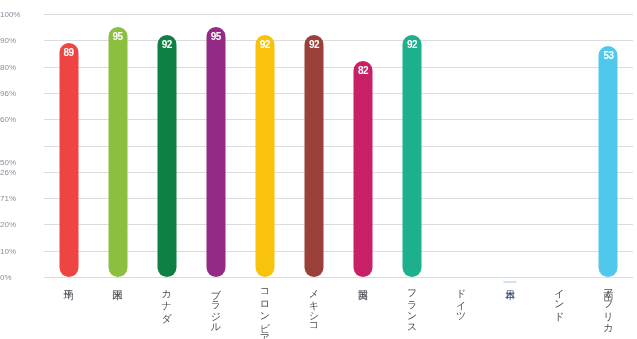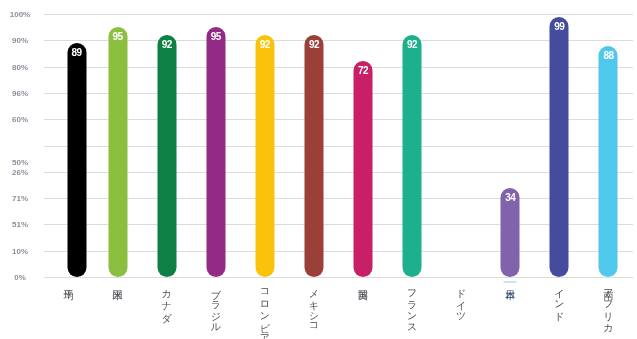--- a/index.html
+++ b/index.html
@@ -34,27 +34,26 @@
     width: 100%;
     height: 1px;
     background: #dcdcdc;
   }
 
   
   .ytick {
     position: absolute;
     right: 0;
     width: 40px;
-    text-align: center;
+    text-align: left;
     font-size: 8px;
     color: #8b8f9a;
     letter-spacing: 0px;
     transform: translateY(-50%);
     white-space: nowrap;
-    font-weight: bold;
   }
   .yaxis {
     position: absolute;
     left: 0;
     top: 14px;
     width: 40px;
     height: 263px;
   }
 
   
@@ -129,42 +128,42 @@
 
   <div class="yaxis">
       <div class="ytick" style="top: 0px; color: rgb(139, 143, 154);">100%</div>
       <div class="ytick" style="top: 26.3px; color: rgb(139, 143, 154);">90%</div>
       <div class="ytick" style="top: 52.6px; color: rgb(139, 143, 154);">80%</div>
       <div class="ytick" style="top: 78.9px; color: rgb(139, 143, 154);">96%</div>
       <div class="ytick" style="top: 105.2px; color: rgb(139, 143, 154);">60%</div>
       <div class="ytick" style="top: 148px; color: rgb(139, 143, 154); padding-left: 8px;">50%</div>
       <div class="ytick" style="top: 157.8px; color: rgb(139, 143, 154);">26%</div>
       <div class="ytick" style="top: 184.1px; color: rgb(139, 143, 154);">71%</div>
-      <div class="ytick" style="top: 210.4px; color: rgb(139, 143, 154);">51%</div>
+      <div class="ytick" style="top: 210.4px; color: rgb(139, 143, 154);">20%</div>
       <div class="ytick" style="top: 236.7px; color: rgb(139, 143, 154);">10%</div>
       <div class="ytick" style="top: 263px; color: rgb(139, 143, 154);">0%</div>
     </div>
 
   <div class="plot-area">
       <div class="gridline" style="top: 0px; background: rgb(220, 220, 220);"></div>
       <div class="gridline" style="top: 26.3px; background: rgb(220, 220, 220);"></div>
       <div class="gridline" style="top: 52.6px; background: rgb(220, 220, 220);"></div>
       <div class="gridline" style="top: 78.9px; background: rgb(220, 220, 220);"></div>
       <div class="gridline" style="top: 105.2px; background: rgb(220, 220, 220);"></div>
       <div class="gridline" style="top: 131.5px; background: rgb(220, 220, 220);"></div>
       <div class="gridline" style="top: 157.8px; background: rgb(220, 220, 220);"></div>
       <div class="gridline" style="top: 184.1px; background: rgb(220, 220, 220);"></div>
       <div class="gridline" style="top: 210.4px; background: rgb(220, 220, 220);"></div>
       <div class="gridline" style="top: 236.7px; background: rgb(220, 220, 220);"></div>
       <div class="gridline" style="top: 263px; background: rgb(220, 220, 220);"></div>
     </div>
 
   <div class="bars-layer">
       <div class="bar-slot" style="left: 0px; width: 49.0833px;">
-        <div class="bar" title="平均: 89" style="height: 234.07px; background: #000000; margin-left: 8px;">
+        <div class="bar" title="平均: 89" style="height: 234.07px; background: #ef4444;">
           <div class="bar-value">89</div>
         </div>
       </div>
       <div class="bar-slot" style="left: 49.0833px; width: 49.0833px;">
         <div class="bar" title="米国: 95" style="height: 249.85px; background: rgb(140, 190, 63);">
           <div class="bar-value">95</div>
         </div>
       </div>
       <div class="bar-slot" style="left: 98.1667px; width: 49.0833px;">
         <div class="bar" title="カナダ: 92" style="height: 241.96px; background: rgb(14, 128, 67);">
@@ -181,41 +180,31 @@
           <div class="bar-value">92</div>
         </div>
       </div>
       <div class="bar-slot" style="left: 245.417px; width: 49.0833px;">
         <div class="bar" title="メキシコ: 92" style="height: 241.96px; background: rgb(154, 64, 56);">
           <div class="bar-value">92</div>
         </div>
       </div>
       <div class="bar-slot" style="left: 294.5px; width: 49.0833px;">
         <div class="bar" title="英国: 82" style="height: 215.66px; background: rgb(199, 32, 103);">
-          <div class="bar-value">72</div>
+          <div class="bar-value">82</div>
         </div>
       </div>
       <div class="bar-slot" style="left: 343.583px; width: 49.0833px;">
         <div class="bar" title="フランス: 92" style="height: 241.96px; background: rgb(28, 176, 140);">
           <div class="bar-value">92</div>
         </div>
       </div>
-      <div class="bar-slot" style="left: 441.75px; width: 49.0833px;">
-        <div class="bar" title="日本: 34" style="height: 89.42px; background: rgb(128, 99, 171);">
-          <div class="bar-value">34</div>
-        </div>
-      </div>
-      <div class="bar-slot" style="left: 490.833px; width: 49.0833px;">
-        <div class="bar" title="インド: 99" style="height: 260.37px; background: rgb(69, 76, 158);">
-          <div class="bar-value">99</div>
-        </div>
-      </div>
       <div class="bar-slot" style="left: 539.917px; width: 49.0833px;">
         <div class="bar" title="南アフリカ: 88" style="height: 231.44px; background: rgb(80, 200, 236);">
-          <div class="bar-value">88</div>
+          <div class="bar-value">53</div>
         </div>
       </div>
     </div>
 
   <div class="cat-layer">
       <div class="cat-slot" style="left: 0px; width: 49.0833px;">
         <div class="cat-label" style="color: rgb(74, 74, 82);">平均</div>
       </div>
       <div class="cat-slot" style="left: 49.0833px; width: 49.0833px;">
         <div class="cat-label" style="color: rgb(74, 74, 82);">米国</div>

